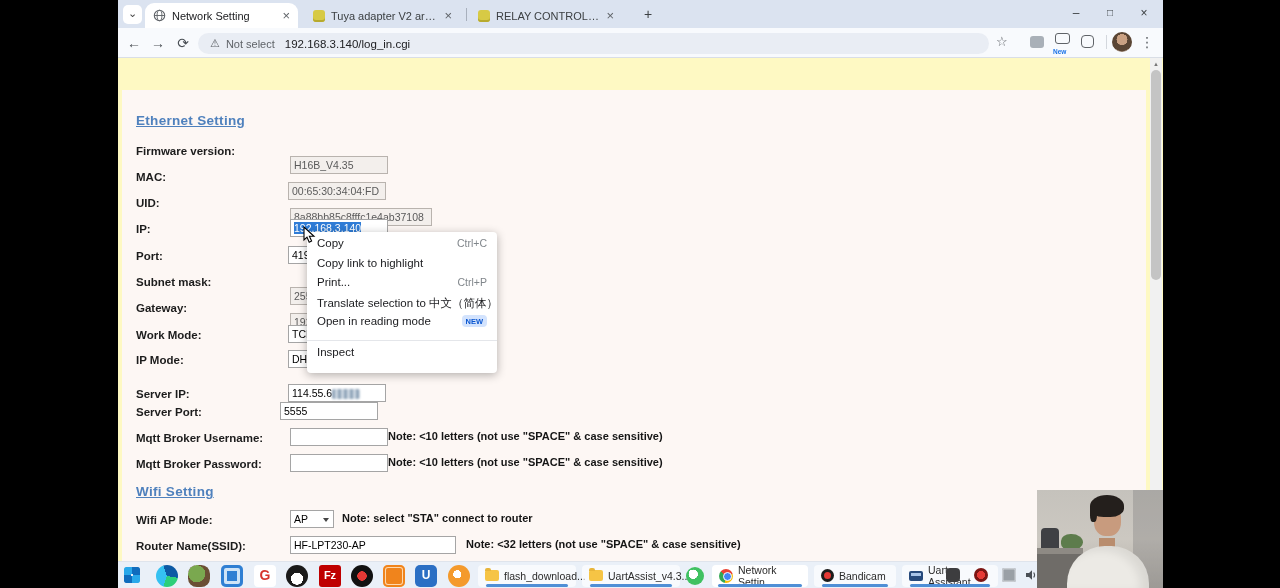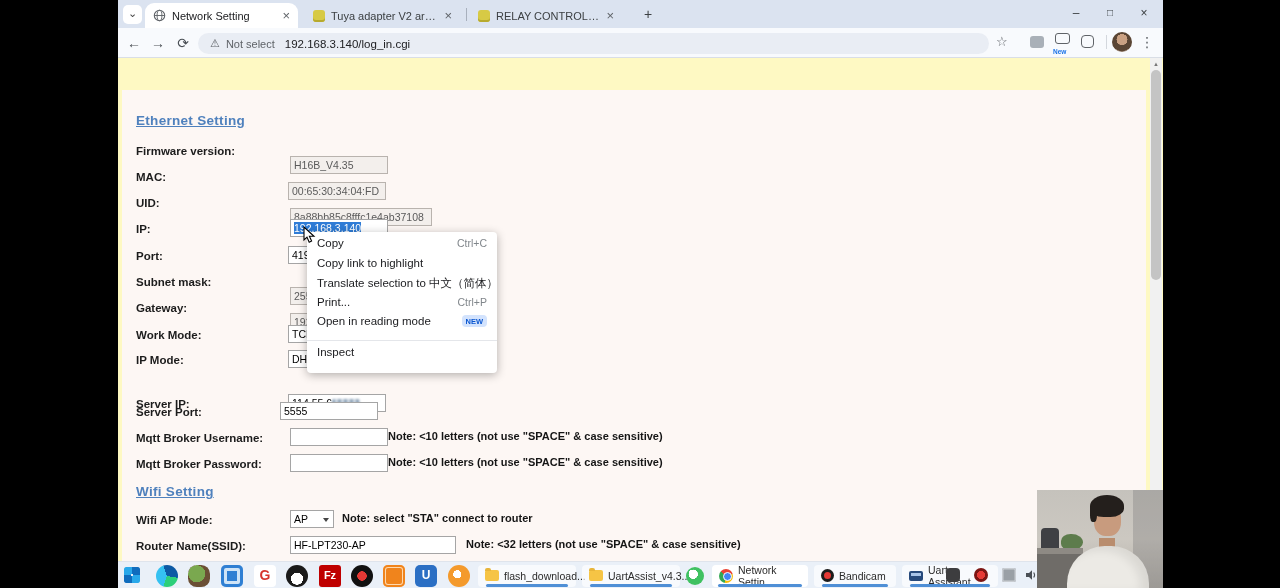--- a/index.html
+++ b/index.html
@@ -246,21 +246,21 @@
     </div>
 
     <div class="row" style="top:292px">
       <span class="lbl">IP Mode:</span>
       <div class="inp select w84" style="left:152px">
         <span>DHCP</span>
         <span class="sel-arrow"></span>
       </div>
     </div>
 
-    <div class="row" style="top:336px">
+    <div class="row" style="top:326px">
       <span class="lbl">Server IP:</span>
       <div class="inp w98" style="left:152px">
         <span>114.55.6</span><span class="censor"></span>
       </div>
     </div>
 
     <div class="row" style="top:344px">
       <span class="lbl">Server Port:</span>
       <div class="inp w98" style="left:144px">
         <span>5555</span>
@@ -305,25 +305,25 @@
 
     <div class="ctxmenu">
       <div class="mi">
         <span>Copy</span>
         <span class="sc">Ctrl+C</span>
       </div>
       <div class="mi">
         <span>Copy link to highlight</span>
       </div>
       <div class="mi">
-        <span>Translate selection to 中文（简体）</span>
-      </div>
-      <div class="mi">
         <span>Print...</span>
         <span class="sc">Ctrl+P</span>
+      </div>
+      <div class="mi">
+        <span>Translate selection to 中文（简体）</span>
       </div>
       <div class="mi">
         <span>Open in reading mode</span>
         <span class="badge">NEW</span>
       </div>
       <div class="mi-sep"></div>
       <div class="mi">
         <span>Inspect</span>
       </div>
     </div>

